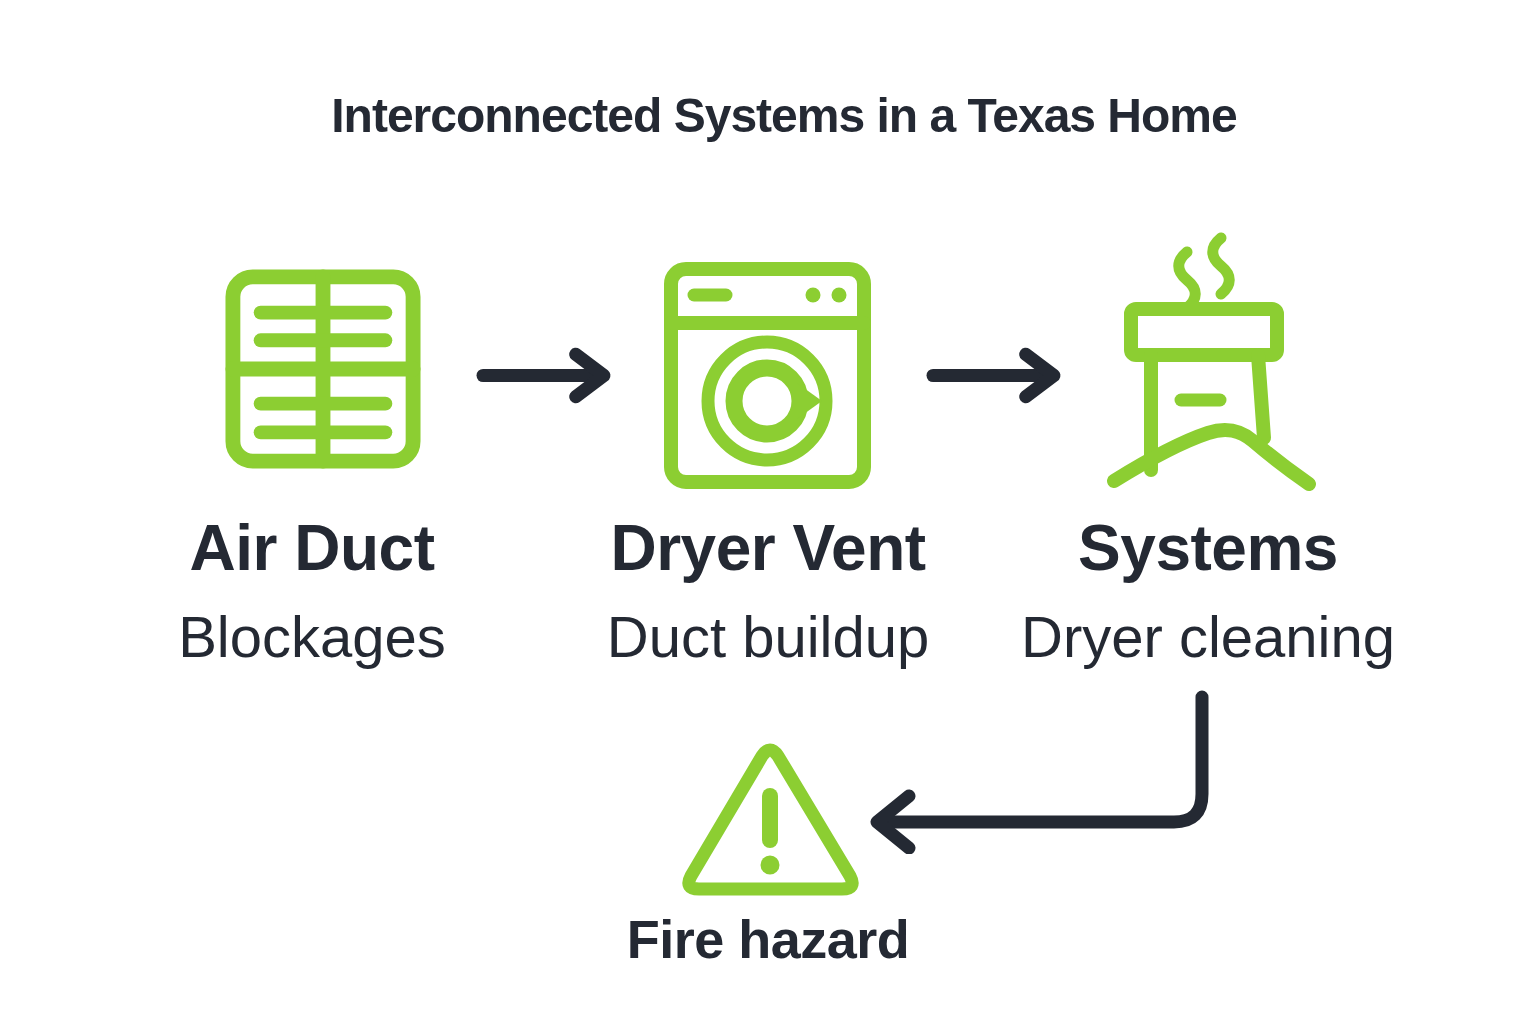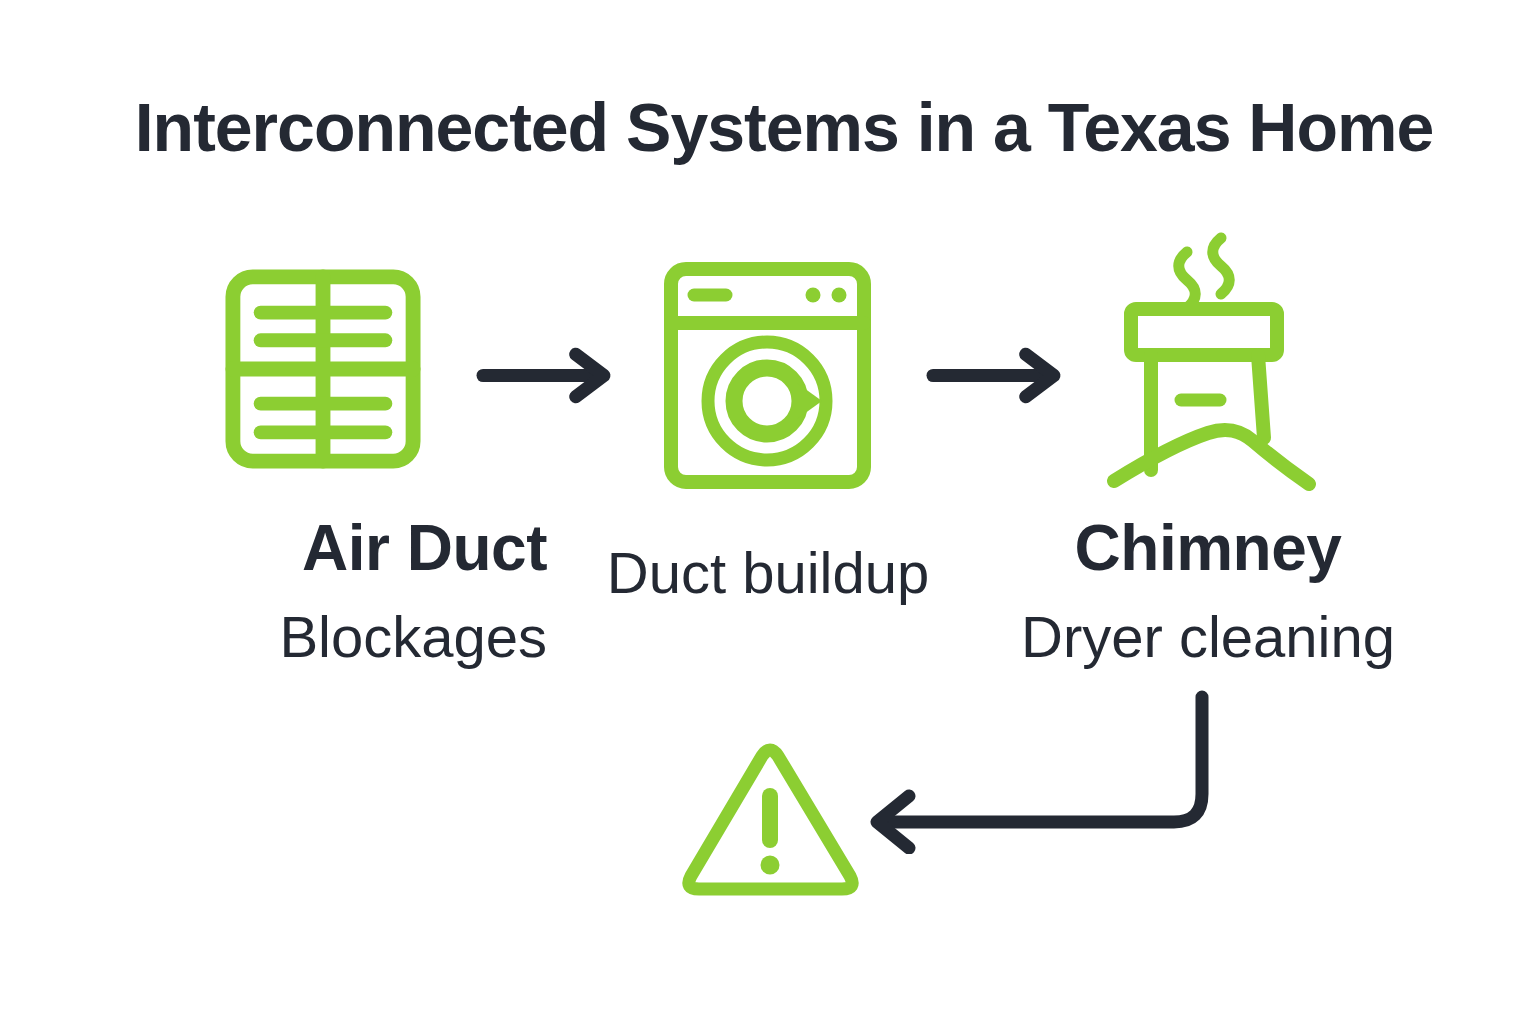--- a/index.html
+++ b/index.html
@@ -7,40 +7,40 @@
     width:1536px;height:1024px;
     background:#ffffff;
     font-family:"Liberation Sans","DejaVu Sans",sans-serif;
     overflow:hidden;
     position:relative;
   }
   .stage{position:absolute;inset:0;}
   .title{
     position:absolute;top:88px;left:0;right:0;
     text-align:center;
-    font-size:68px;font-weight:700;letter-spacing:-1px;
+    font-size:48px;font-weight:700;letter-spacing:-1px;
     color:var(--ink-dark,#242933);
     white-space:nowrap;
     padding-left:32px;
   }
   .icon{position:absolute;}
   .green-icon{color:var(--accent-green,#8CCE32);}
   .dark-arrow{color:var(--ink-dark,#232834);}
   .icon-airduct{left:224px;top:266px;width:198px;height:206px;}
   .icon-dryer{left:663px;top:261px;width:209px;height:229px;}
   .icon-chimney{left:1106px;top:230px;width:212px;height:262px;}
   .arrow-1{left:475px;top:345px;width:143px;height:61px;}
   .arrow-2{left:925px;top:345px;width:143px;height:61px;}
   .arrow-elbow{left:857px;top:681px;width:363px;height:173px;}
   .icon-warning{left:675px;top:736px;width:191px;height:170px;}
   .col{
     position:absolute;top:516px;width:444px;
     text-align:center;color:var(--ink-dark,#242933);
   }
-  .col-1{left:103px;text-align:right;}
+  .col-1{left:90px;}
   .col-2{left:546px;}
   .col-3{left:986px;}
   .node-label{
     font-size:64px;font-weight:700;letter-spacing:-0.5px;
     line-height:1.0;white-space:nowrap;
   }
   .node-desc{
     margin-top:24px;
     font-size:58px;font-weight:400;
     line-height:66px;white-space:nowrap;
@@ -113,26 +113,28 @@
   </svg>
 
   <div class="col col-1">
     <div class="node-label">Air Duct</div>
     <div class="node-desc">
       <div>Blockages</div>
     </div>
   </div>
 
   <div class="col col-2">
+    <div class="node-label">Dryer Vent</div>
     <div class="node-desc">
       <div>Duct buildup</div>
     </div>
   </div>
 
   <div class="col col-3">
-    <div class="node-label">Chimney</div>
+    <div class="node-label">Systems</div>
     <div class="node-desc">
       <div>Dryer cleaning</div>
     </div>
   </div>
 
+  <div class="outcome-label">Fire hazard</div>
 
 </div>
 
 </body></html>

